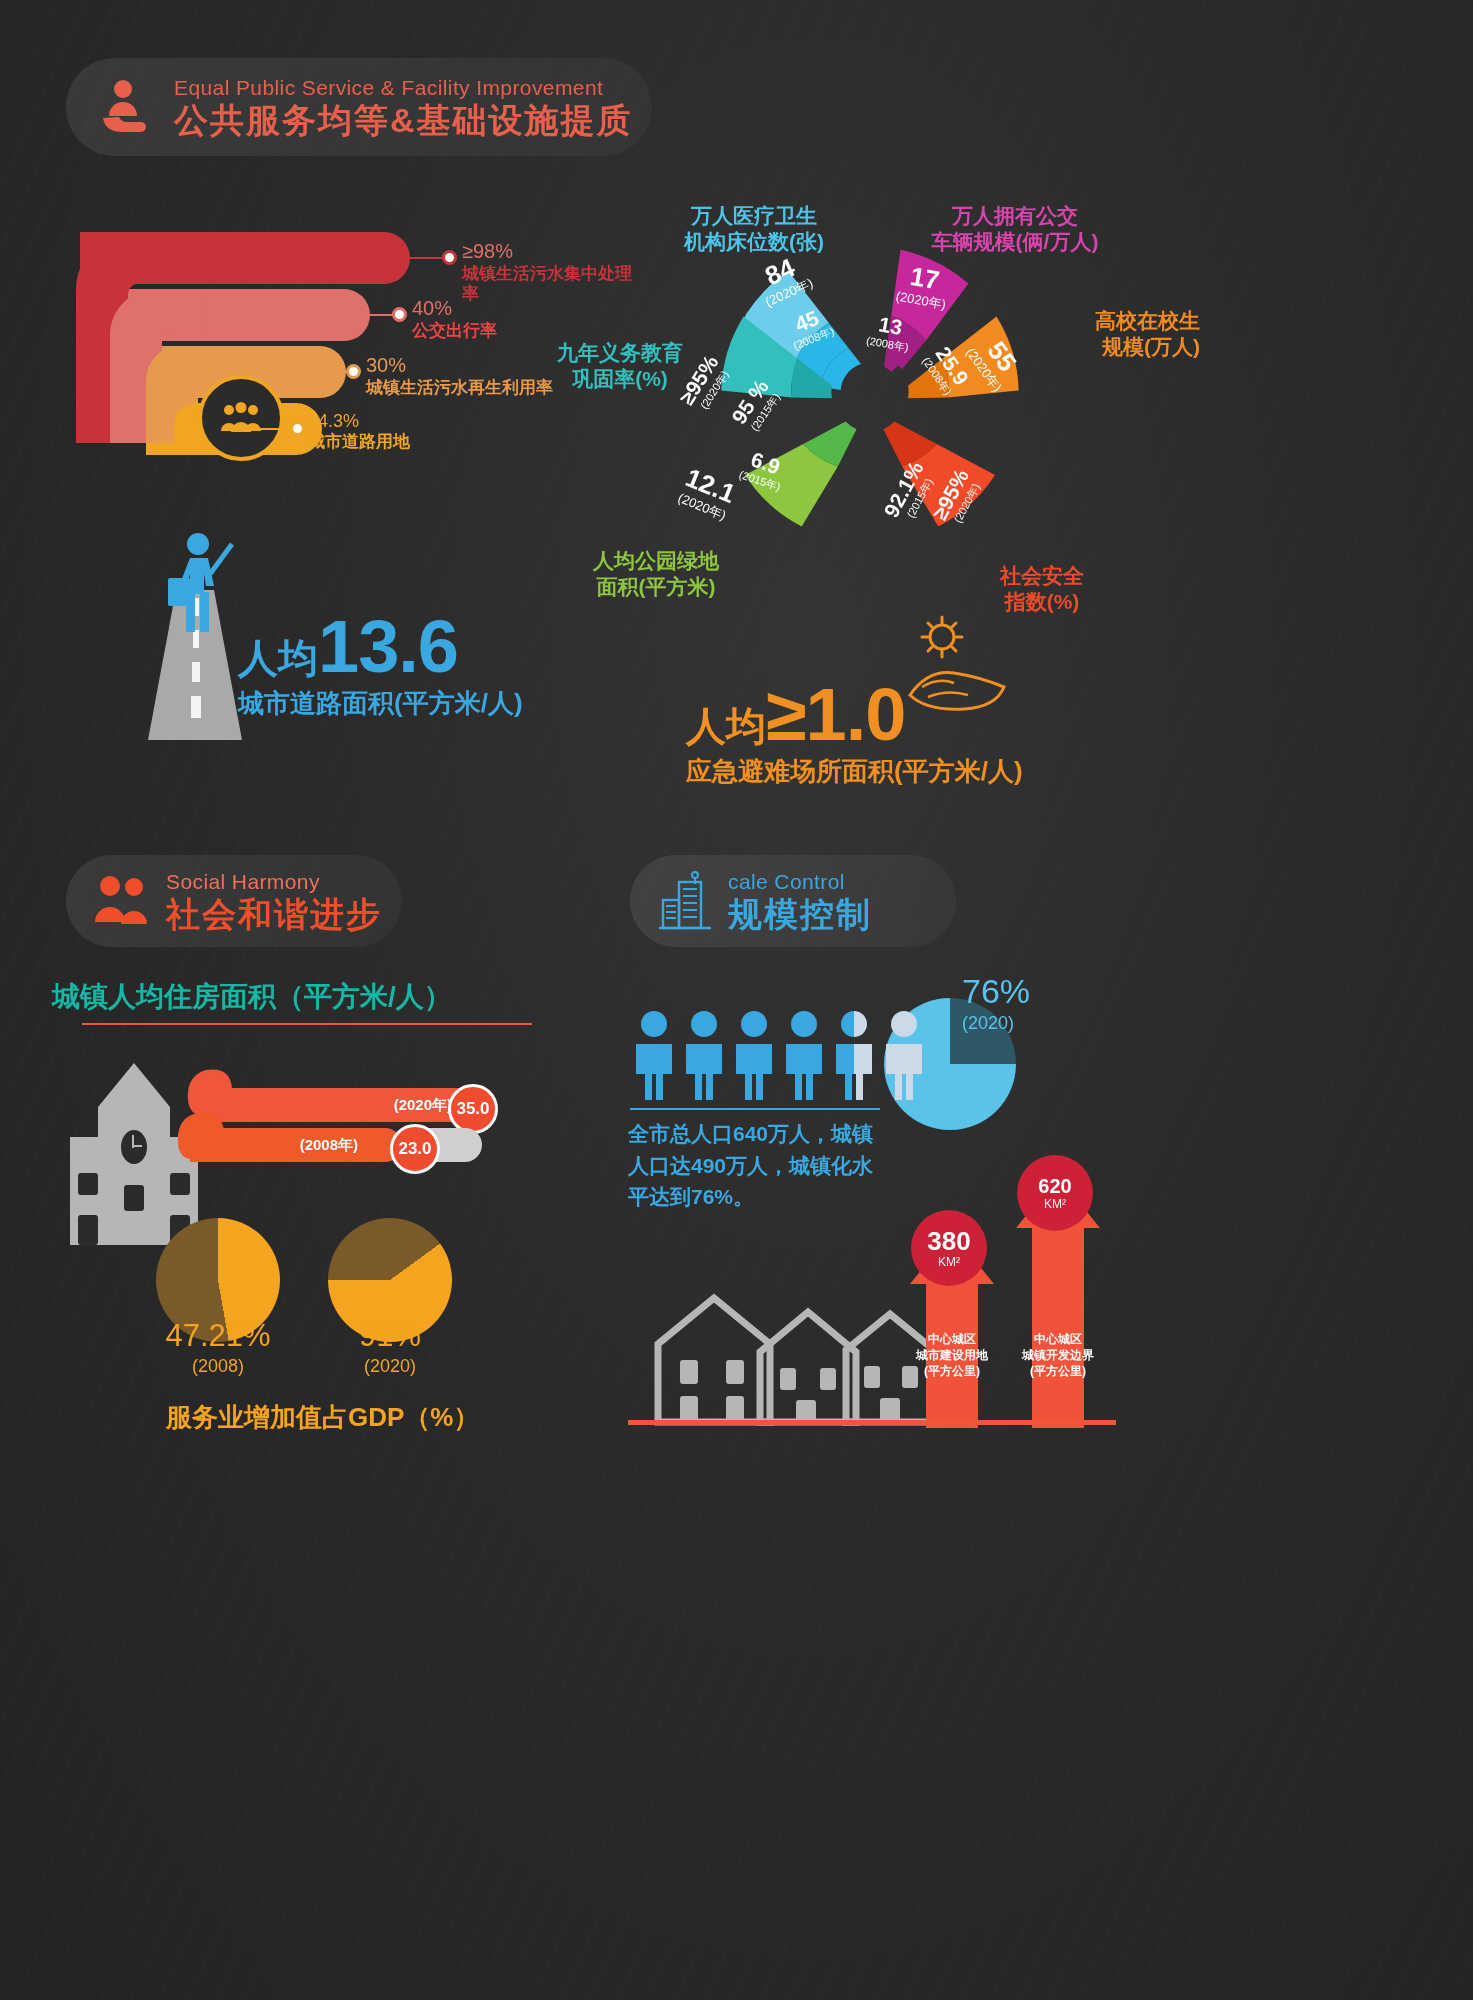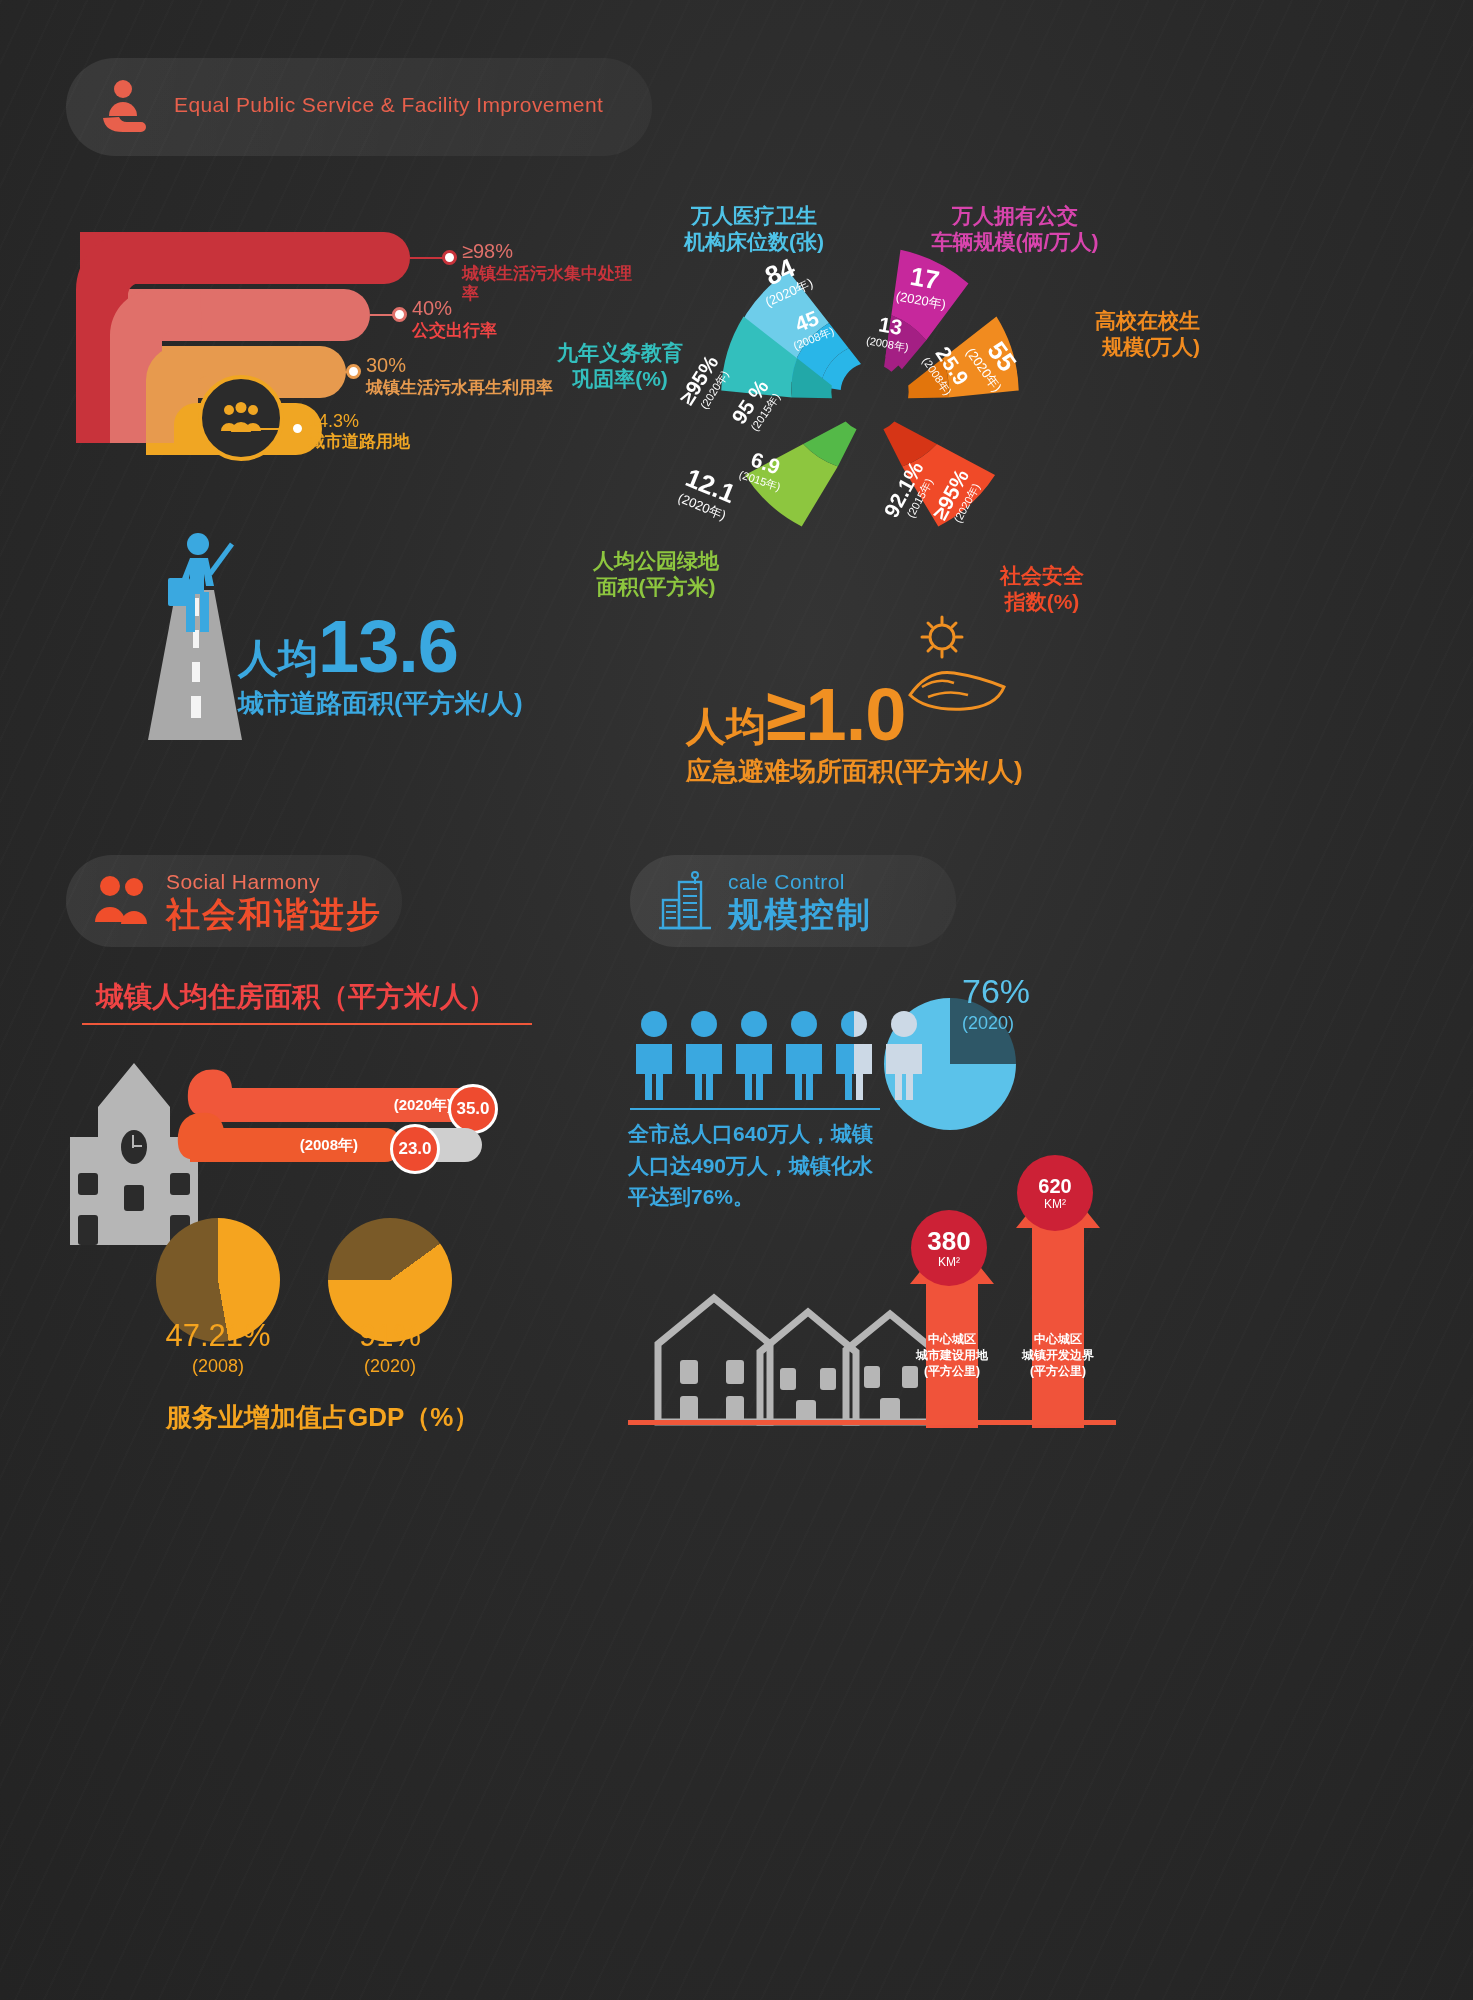--- a/index.html
+++ b/index.html
@@ -77,20 +77,21 @@
 <div class="pill" style="left:66px;top:58px;width:560px;height:98px;padding-left:26px;">
   <div class="picon" style="width:68px;height:68px;">
     <svg width="62" height="62" viewBox="0 0 62 62">
       <circle cx="28" cy="13" r="9" fill="#e8604c"></circle>
       <path d="M14 40 a14 14 0 0 1 28 0 z" fill="#e8604c"></path>
       <path d="M8 42 q2 14 20 14 h18 a5 5 0 0 0 0-10 h-14 q-6 0 -8 -5 z" fill="#e8604c"></path>
     </svg>
   </div>
   <div class="ptext" style="margin-left:14px;">
     <span class="peng" style="color:#e8604c;">Equal Public Service &amp; Facility Improvement</span>
+    <span class="pcn" style="color:#e8604c;">公共服务均等&amp;基础设施提质</span>
   </div>
 </div>
 
 <div class="funnel-wrap">
 
   <div class="fbar" style="left:0px;top:17px;width:330px;height:52px;background:#c8333b;">
     <span class="ficon">
       <svg width="30" height="26" viewBox="0 0 30 26">
           <rect x="3" y="2" width="24" height="17" rx="1.5" fill="none" stroke="#fff" stroke-width="1.6"></rect>
           <polyline points="7,14 12,9 16,12 23,6" fill="none" stroke="#fff" stroke-width="1.6"></polyline>
@@ -331,21 +332,21 @@
       <path d="M2 48 a15 15 0 0 1 30 0 z" fill="#f04e2b"></path>
       <path d="M28 50 a13 13 0 0 1 26 0 z" fill="#f04e2b"></path>
     </svg>
   </div>
   <div class="ptext" style="margin-left:12px;">
     <span class="peng" style="color:#f0705a;">Social Harmony</span>
     <span class="pcn" style="color:#f04e2b;">社会和谐进步</span>
   </div>
 </div>
 
-<div class="abs" style="left:52px;top:978px;font-size:28px;font-weight:bold;color:#ef4444;margin-left:44px;">城镇人均住房面积（平方米/人）</div>
+<div class="abs" style="left:52px;top:978px;font-size:28px;font-weight:bold;color:#14b8a6;">城镇人均住房面积（平方米/人）</div>
 <div class="rule" style="left:82px;top:1023px;width:450px;height:2px;background:#f0573a;"></div>
 
 <svg class="abs" width="160" height="200" viewBox="0 0 160 200" style="left:62px;top:1055px;">
   <path d="M72 8 L108 52 V190 H72 Z M72 8 L36 52 V190 H72 Z" fill="#b6b6b6"></path>
   <rect x="8" y="82" width="36" height="108" fill="#b6b6b6"></rect>
   <rect x="100" y="82" width="36" height="108" fill="#b6b6b6"></rect>
   <ellipse cx="72" cy="92" rx="13" ry="17" fill="#2b2b2b"></ellipse>
   <rect x="70" y="80" width="2" height="13" fill="#b6b6b6"></rect>
     <rect x="71" y="90" width="9" height="2" fill="#b6b6b6"></rect>
   <rect x="16" y="118" width="20" height="22" rx="3" fill="#2b2b2b"></rect>

